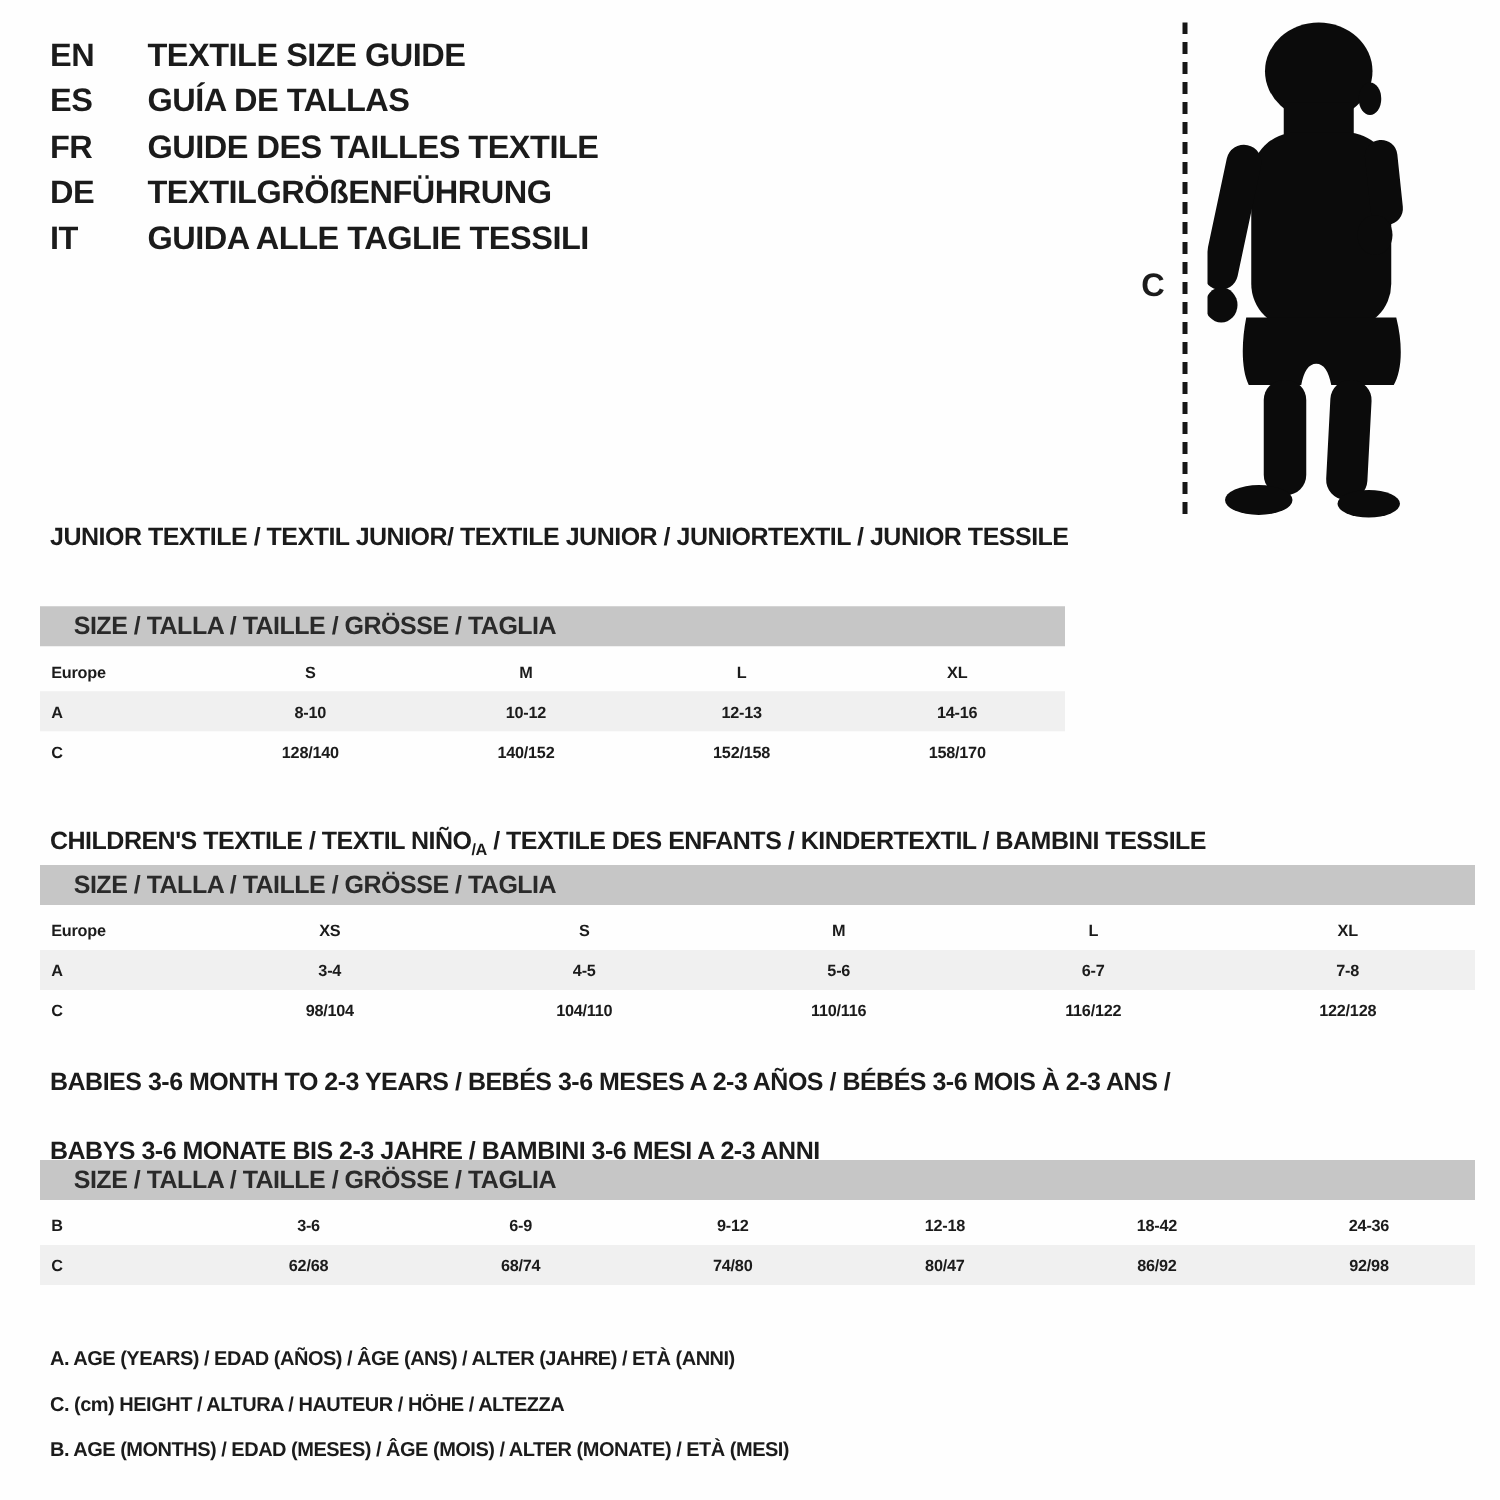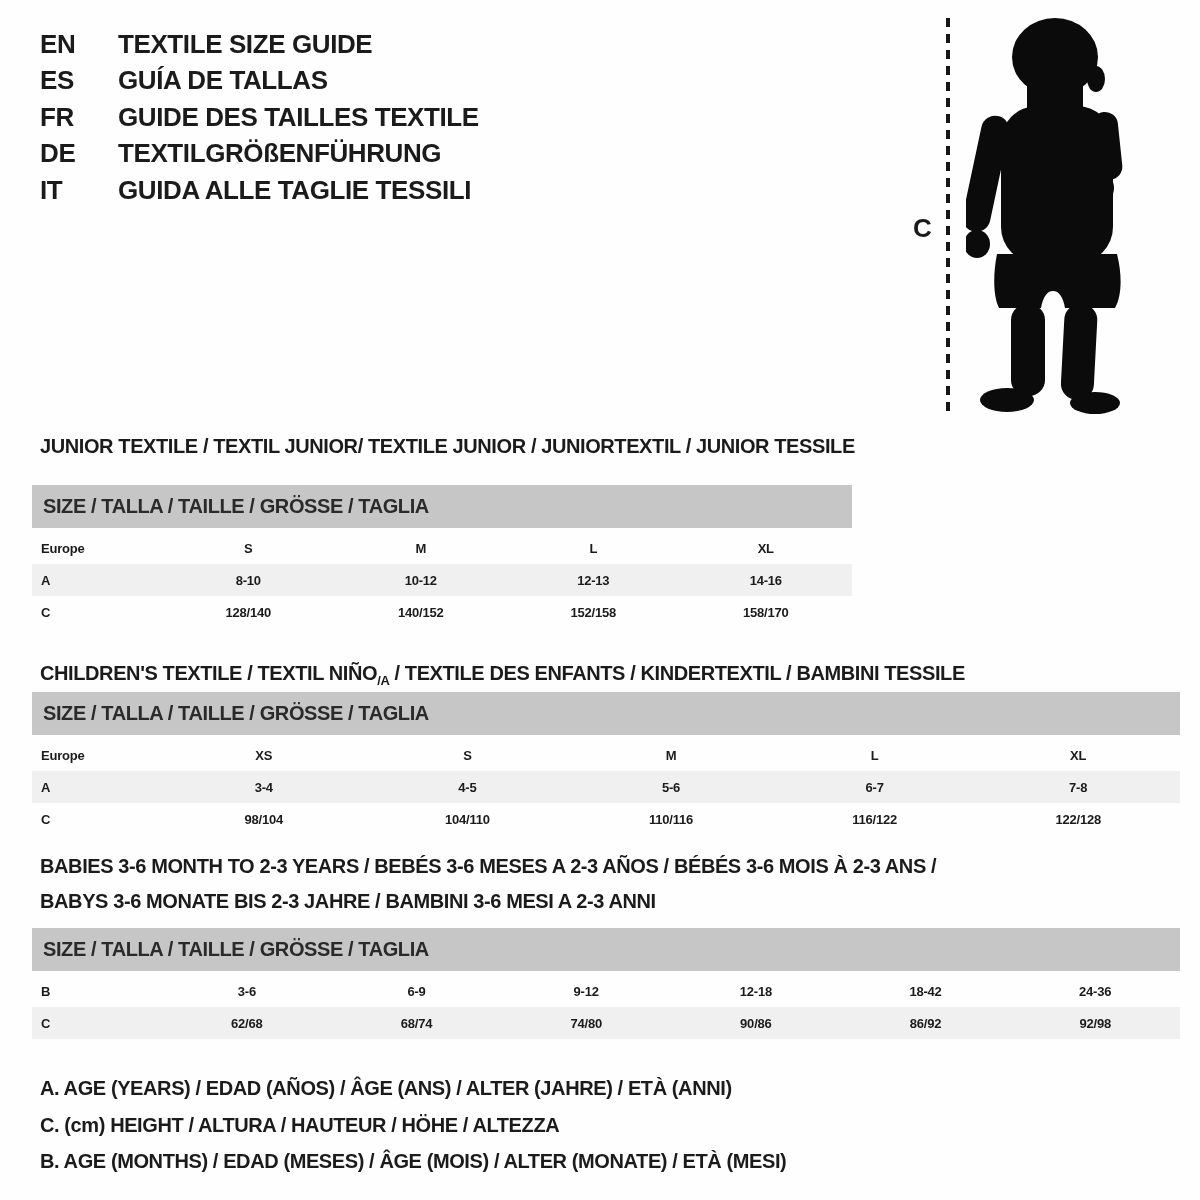--- a/index.html
+++ b/index.html
@@ -30,30 +30,30 @@
     letter-spacing:-0.4px;white-space:nowrap;font-weight:700;
   }
   .title-sub{font-size:13px;vertical-align:-5px;letter-spacing:-0.4px;}
   .babies-title{line-height:35px;}
 
   
   .size-table{position:absolute;left:32px;}
   .w-junior{width:820px;}
   .w-wide{width:1148px;}
   .size-bar{
-    height:43px;background:#c6c6c6;margin-bottom:4px;display:flex;align-items:center;
-    padding-left:11px;box-sizing:border-box;font-size:20px;letter-spacing:-0.4px;color:#2a2a2a;
+    height:32px;background:#c6c6c6;margin-bottom:4px;display:flex;align-items:center;
+    padding-left:27px;box-sizing:border-box;font-size:20px;letter-spacing:-0.4px;color:#2a2a2a;
   }
   .t-row{display:flex;height:32px;align-items:center;font-size:13px;letter-spacing:-0.2px;}
   .t-row.alt{background:#f0f0f0;}
   .t-label{flex:0 0 130px;width:130px;padding-left:9px;box-sizing:border-box;}
   .t-cell{flex:1 1 0;text-align:center;}
 
   
-  .legend{position:absolute;left:40px;top:1070px;font-size:20px;line-height:36.6px;letter-spacing:-0.4px;}
+  .legend{position:absolute;left:40px;top:1070px;font-size:16px;line-height:36.6px;letter-spacing:-0.4px;}
 </style>
 </head>
 <body>
 
 <div class="page">
 
   <header class="lang-block">
     <div class="lang-row">
       <span class="lang-code">EN</span>
       <span class="lang-label">TEXTILE SIZE GUIDE</span>
@@ -89,21 +89,21 @@
       <rect x="124" y="96" width="26" height="68" rx="13" transform="rotate(-6 137 100)"></rect>
       <ellipse cx="133" cy="172" rx="14" ry="16"></ellipse>
       <path d="M30,238 L150,238 C156,262 154,282 148,292 L98,292 C96,281 92,275 86,275 C80,275 76,281 74,292 L32,292 C26,280 26,258 30,238 Z"></path>
       <rect x="44" y="288" width="34" height="92" rx="16"></rect>
       <ellipse cx="40" cy="384" rx="27" ry="12"></ellipse>
       <rect x="98" y="288" width="33" height="96" rx="16" transform="rotate(3 114 290)"></rect>
       <ellipse cx="128" cy="387" rx="25" ry="11"></ellipse>
     </g>
   </svg>
 
-  <h2 class="sec-title" style="top:435px;">JUNIOR TEXTILE / TEXTIL JUNIOR/ TEXTILE JUNIOR / JUNIORTEXTIL / JUNIOR TESSILE</h2>
+  <h2 class="sec-title" style="top:419px;">JUNIOR TEXTILE / TEXTIL JUNIOR/ TEXTILE JUNIOR / JUNIORTEXTIL / JUNIOR TESSILE</h2>
   <div class="size-table w-junior" style="top:485px;">
     <div class="size-bar">
       <span>SIZE / TALLA / TAILLE / GRÖSSE / TAGLIA</span>
     </div>
     <div class="t-row">
       <span class="t-label">Europe</span>
       <span class="t-cell">S</span>
       <span class="t-cell">M</span>
       <span class="t-cell">L</span>
       <span class="t-cell">XL</span>
@@ -150,41 +150,41 @@
       <span class="t-cell">98/104</span>
       <span class="t-cell">104/110</span>
       <span class="t-cell">110/116</span>
       <span class="t-cell">116/122</span>
       <span class="t-cell">122/128</span>
     </div>
   </div>
 
   <h2 class="sec-title babies-title" style="top:849px;">
     <span style="display:block;">BABIES 3-6 MONTH TO 2-3 YEARS / BEBÉS 3-6 MESES A 2-3 AÑOS / BÉBÉS 3-6 MOIS À 2-3 ANS /</span>
-    <span style="display:block;">BABYS 3-6 MONATE BIS 2-3 JAHRE / BAMBINI 3-6 MESI A 2-3 ANNI</span>
+    <span style="display:block;margin-top:20px;">BABYS 3-6 MONATE BIS 2-3 JAHRE / BAMBINI 3-6 MESI A 2-3 ANNI</span>
   </h2>
   <div class="size-table w-wide" style="top:928px;">
     <div class="size-bar">
       <span>SIZE / TALLA / TAILLE / GRÖSSE / TAGLIA</span>
     </div>
     <div class="t-row">
       <span class="t-label">B</span>
       <span class="t-cell">3-6</span>
       <span class="t-cell">6-9</span>
       <span class="t-cell">9-12</span>
       <span class="t-cell">12-18</span>
       <span class="t-cell">18-42</span>
       <span class="t-cell">24-36</span>
     </div>
     <div class="t-row alt">
       <span class="t-label">C</span>
       <span class="t-cell">62/68</span>
       <span class="t-cell">68/74</span>
       <span class="t-cell">74/80</span>
-      <span class="t-cell">90/86</span>
+      <span class="t-cell">80/47</span>
       <span class="t-cell">86/92</span>
       <span class="t-cell">92/98</span>
     </div>
   </div>
 
   <footer class="legend">
     <div>A. AGE (YEARS) / EDAD (AÑOS) / ÂGE (ANS) / ALTER (JAHRE) / ETÀ (ANNI)</div>
     <div>C. (cm) HEIGHT / ALTURA / HAUTEUR / HÖHE / ALTEZZA</div>
     <div>B. AGE (MONTHS) / EDAD (MESES) / ÂGE (MOIS) / ALTER (MONATE) / ETÀ (MESI)</div>
   </footer>

